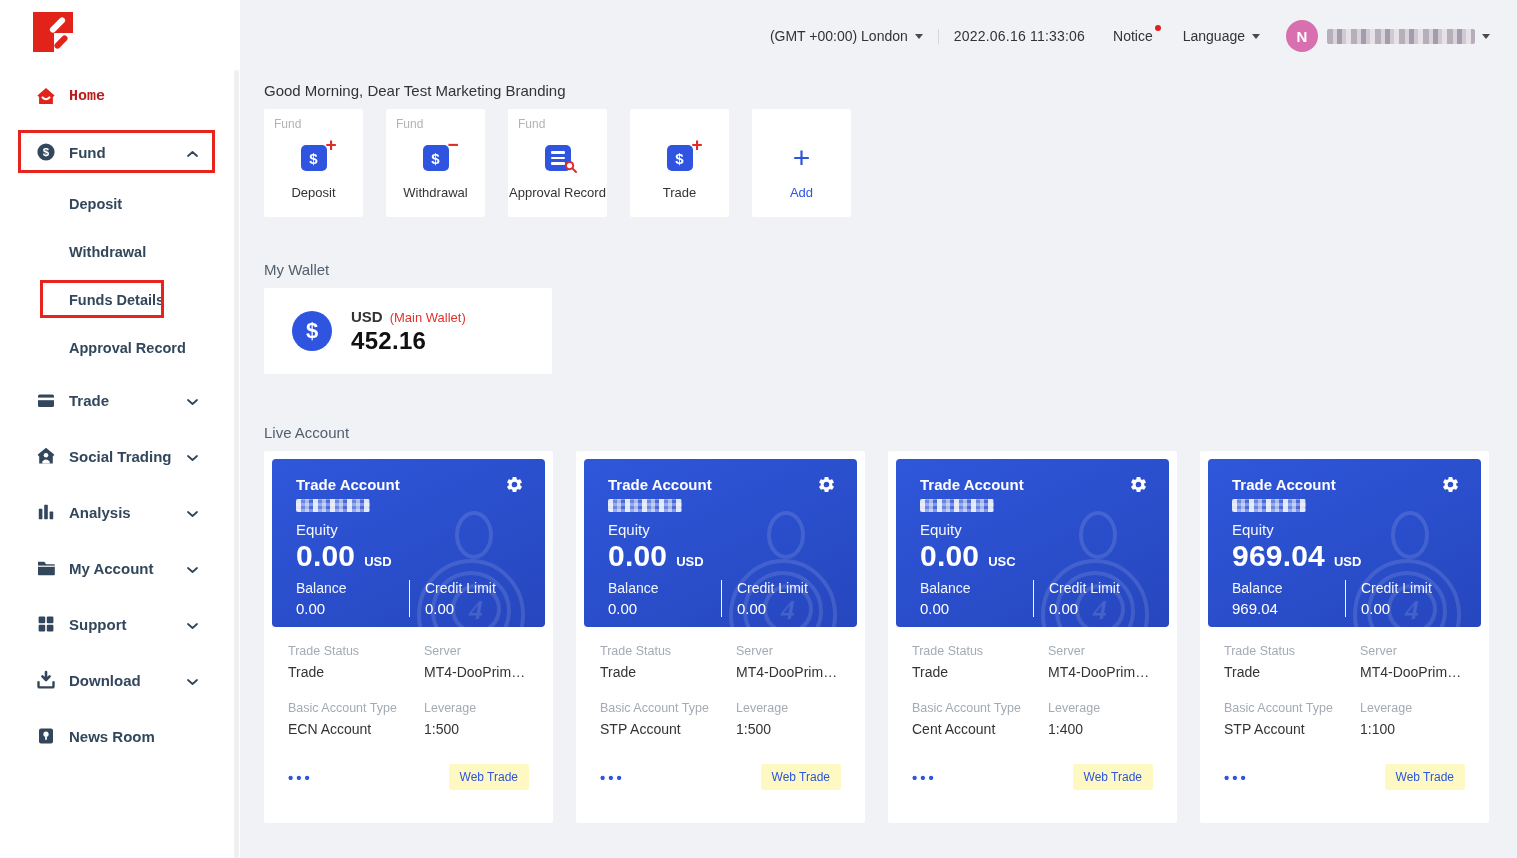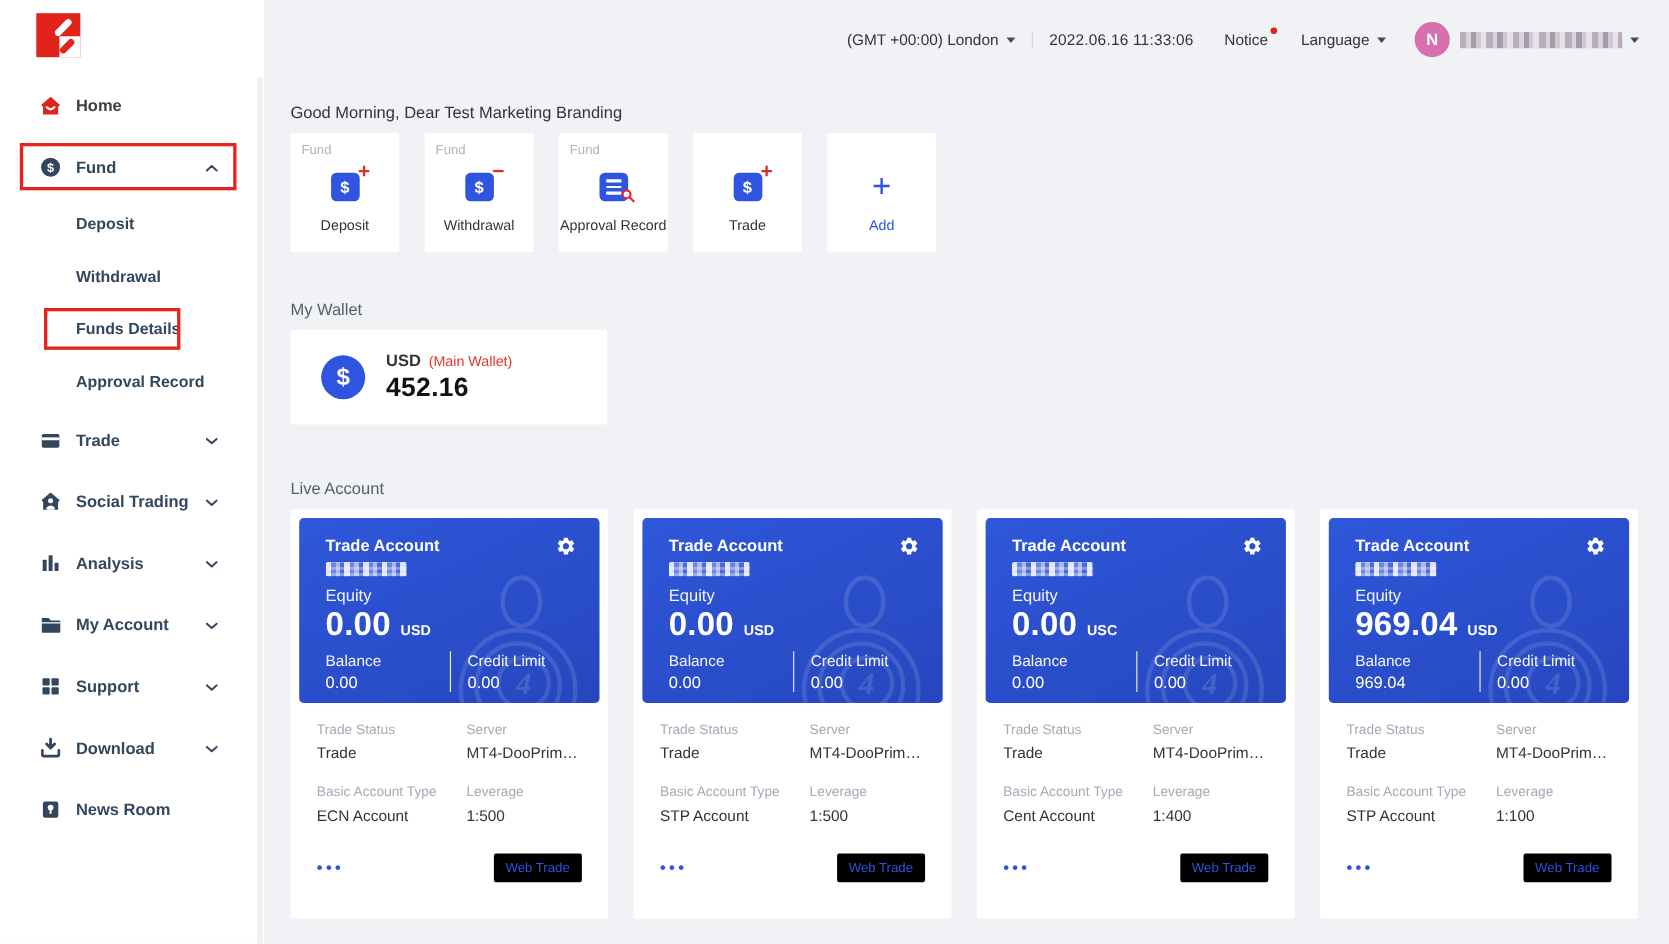--- a/index.html
+++ b/index.html
@@ -24,21 +24,21 @@
   .logo .notch { position: absolute; right: 0; bottom: 0; width: 19px; height: 19px; background: #fff; }
   .logo .bar1 { position: absolute; left: 15px; top: 10px; width: 19px; height: 6px; border-radius: 3px; background: #fff; transform: rotate(-45deg); }
   .logo .bar2 { position: absolute; left: 20px; top: 27px; width: 16px; height: 6px; border-radius: 3px; background: #e2231a; transform: rotate(-45deg); }
 
   .nav { margin-top: 16px; }
   .nav-item {
     height: 56px; display: flex; align-items: center; padding-left: 36px;
     position: relative; cursor: pointer; color: #32475c; font-weight: 700; font-size: 15px;
   }
   .nav-item .nv-icon { width: 20px; height: 20px; margin-right: 13px; flex: none; display: flex; align-items: center; justify-content: center; }
-  .nav-item.active { color: #404040; }
+  .nav-item.active { color: #b91c1c; font-family: Liberation Mono, monospace; }
   .nav-sub {
     height: 48px; display: flex; align-items: center; padding-left: 69px;
     font-weight: 700; font-size: 14.5px; color: #32475c; cursor: pointer;
   }
   .chev { position: absolute; right: 42px; top: 50%; transform: translateY(-50%); }
   .chev.up svg { transform: rotate(180deg); }
 
   
   .annot { position: absolute; border: 3px solid #e8221c; z-index: 60; pointer-events: none; }
   .annot-fund { left: 18px; top: 130px; width: 197px; height: 43px; }
@@ -55,21 +55,21 @@
   .notice .dot { position: absolute; top: -3px; right: -8px; width: 6px; height: 6px; border-radius: 50%; background: #e02020; }
   .lang { margin-left: 30px; display: flex; align-items: center; cursor: pointer; }
   .caret { width: 0; height: 0; border-left: 4px solid transparent; border-right: 4px solid transparent; border-top: 5px solid #4a4a4a; margin-left: 7px; display: inline-block; }
   .avatar { width: 32px; height: 32px; border-radius: 50%; background: #d86fae; color: #fff; font-weight: 700; font-size: 15px; display: flex; align-items: center; justify-content: center; margin-left: 26px; cursor: pointer; }
   .user-blur { width: 148px; height: 15px; margin-left: 9px; border-radius: 2px; cursor: pointer;
     background-image: repeating-linear-gradient(90deg, #b6aeb9 0 6px, #d9d3dc 6px 10px, #a59cab 10px 15px, #d0c9d4 15px 19px, #e6e2e8 19px 24px),
                       repeating-linear-gradient(0deg, rgba(255,255,255,.35) 0 4px, rgba(0,0,0,.06) 4px 8px);
     filter: blur(.7px);
   }
 
-  .greeting { margin-top: 22px; font-size: 15px; color: #333; }
+  .greeting { margin-top: 10px; font-size: 15px; color: #333; }
   .section-title { font-size: 15px; color: #525f6e; }
   .t-cf { margin-top: 52px; }
   .t-wallet { margin-top: 44px; }
   .t-live { margin-top: 50px; }
 
   
   .cf-row { display: flex; gap: 23px; margin-top: 10px; }
   .cf-card { width: 99px; height: 108px; background: #fff; border-radius: 2px; position: relative; display: flex; flex-direction: column; align-items: center; cursor: pointer; }
   .cf-cat { position: absolute; top: 8px; left: 10px; font-size: 12px; color: #b3b3b3; }
   .cf-iconwrap { margin-top: 34px; height: 30px; display: flex; align-items: center; justify-content: center; position: relative; }
@@ -116,21 +116,21 @@
   .bc-label { font-size: 14px; color: rgba(255,255,255,.95); }
   .bc-value { font-size: 15px; margin-top: 4px; }
   .wm { position: absolute; right: -14px; top: 44px; z-index: 1; pointer-events: none; }
 
   .la-details { padding: 17px 16px 0; display: grid; grid-template-columns: 136px 1fr; }
   .d-cell { padding-bottom: 21px; overflow: hidden; }
   .d-label { font-size: 12.5px; color: #a3abb5; }
   .d-value { font-size: 14px; color: #333; margin-top: 6px; white-space: nowrap; overflow: hidden; text-overflow: ellipsis; }
   .la-foot { display: flex; justify-content: space-between; align-items: center; padding: 6px 16px 0; }
   .dots { color: #2d54de; font-weight: 700; font-size: 15px; letter-spacing: 3px; cursor: pointer; }
-  .webtrade { background: #000000; color: #2d54de; font-size: 12px; padding: 6px 11px; border-radius: 2px; cursor: pointer; }
+  .webtrade { background: #fef9c3; color: #2d54de; font-size: 12px; padding: 6px 11px; border-radius: 2px; cursor: pointer; }
 </style>
 </head>
 <body>
 
 <div class="sidebar">
   <div class="logo">
     <div class="notch"></div>
     <div class="bar1"></div>
     <div class="bar2"></div>
   </div>

